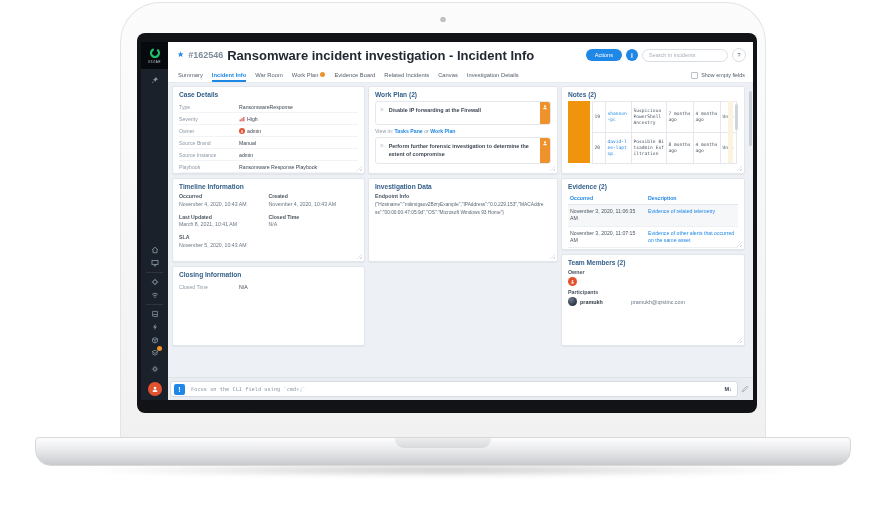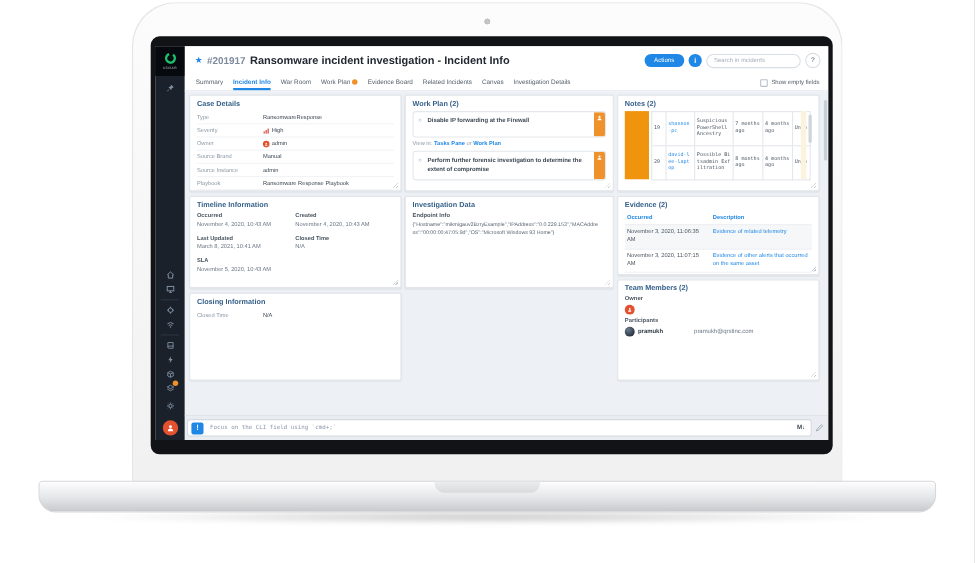--- a/index.html
+++ b/index.html
@@ -38,21 +38,21 @@
   .sb-gear{margin-top:3px;}
   .sb-avatar{width:14px;height:14px;border-radius:50%;background:#e4512f;display:flex;
              align-items:center;justify-content:center;margin-top:4px;}
 
   
   .main{flex:1;display:flex;flex-direction:column;min-width:0;}
 
   .hdr{height:26px;flex:0 0 26px;display:flex;align-items:center;gap:4px;padding:0 7px 0 9px;background:#fff;}
   .hdr-star{color:#1f87e5;font-size:8px;line-height:1;}
   .hdr-id{color:#7d8b9c;font-size:9px;font-weight:bold;}
-  .hdr-title{color:#222932;font-size:10px;font-weight:bold;flex:1;white-space:nowrap;overflow:hidden;}
+  .hdr-title{color:#222932;font-size:13px;font-weight:bold;flex:1;white-space:nowrap;overflow:hidden;}
   .btn-actions{background:#1f87e5;color:#fff;font-size:5.6px;border-radius:8px;padding:3px 9px;border:none;}
   .hdr-avatar{width:12px;height:12px;border-radius:50%;background:#1f87e5;color:#fff;font-size:6.5px;
               font-weight:bold;display:flex;align-items:center;justify-content:center;}
   .hdr-search{width:86px;height:13px;box-sizing:border-box;border:1px solid #d9dee4;border-radius:7px;
               padding:0 6px;font-size:5.5px;color:#57616d;background:#fff;outline:none;
               font-family:"Liberation Sans",sans-serif;}
   .hdr-search::placeholder{color:#a6b0bc;}
   .hdr-help{width:12px;height:12px;border-radius:50%;border:1px solid #d9dee4;background:#fff;
             font-size:6px;color:#4a5560;display:flex;align-items:center;justify-content:center;}
 
@@ -234,21 +234,21 @@
                   <path d="M1.6 7 a2.4 2.4 0 0 1 4.8 0 Z" fill="#fff"></path>
               </svg>
             </div>
           </div>
         </div>
 
         <div class="main">
 
           <div class="hdr">
             <span class="hdr-star">★</span>
-            <span class="hdr-id">#201917</span>
+            <span class="hdr-id">#162546</span>
             <span class="hdr-title">Ransomware incident investigation - Incident Info</span>
             <button class="btn-actions">Actions</button>
             <span class="hdr-avatar">i</span>
             <input class="hdr-search" placeholder="Search in incidents" style="">
             <span class="hdr-help">?</span>
           </div>
 
           <div class="tabs">
             <span class="tab">Summary</span>
             <span class="tab active">Incident Info</span>

